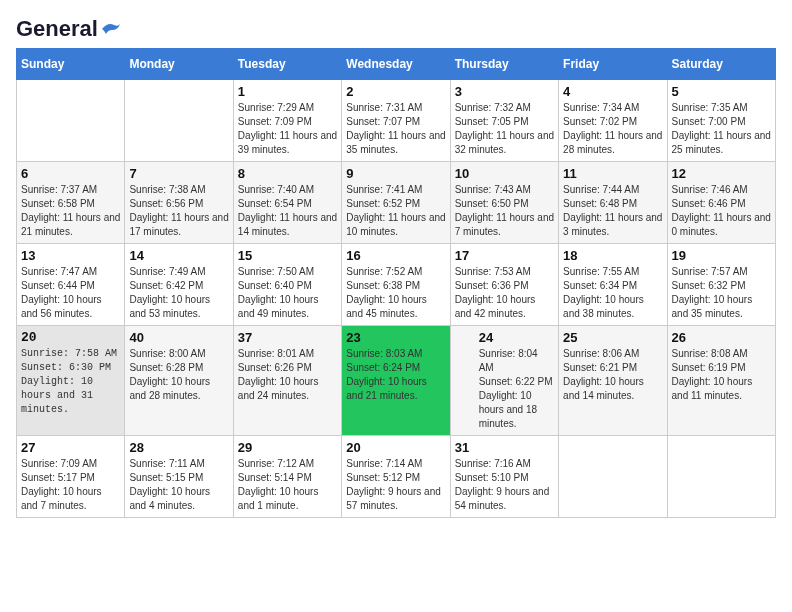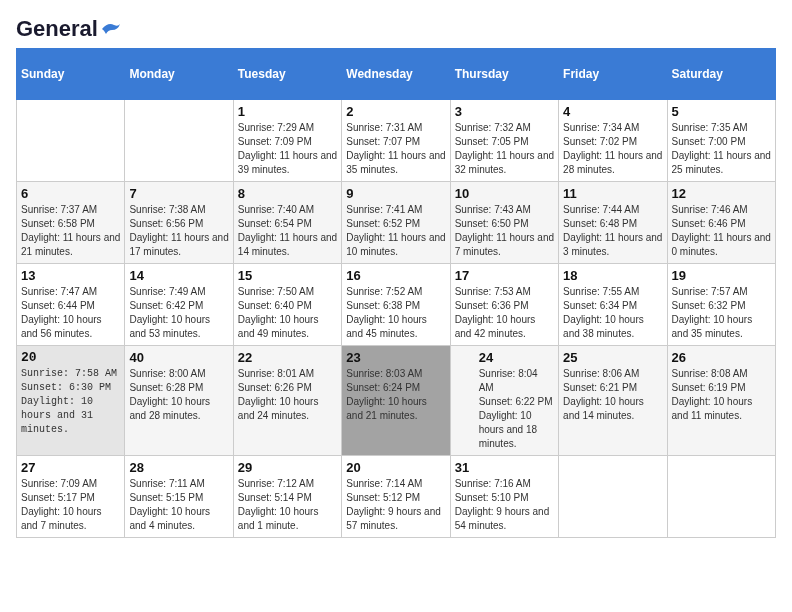--- a/index.html
+++ b/index.html
@@ -36,21 +36,21 @@
       color: #444;
     }
     .calendar {
       width: 100%;
       border-collapse: collapse;
       font-size: 11px;
     }
     .calendar thead th {
       background: #3a7bd5;
       color: #fff;
-      padding: 18px 4px;
+      padding: 8px 4px;
       text-align: left;
       font-size: 12px;
       font-weight: bold;
       border: 1px solid #3a7bd5;
     }
     .calendar tbody td {
       border: 1px solid #ccc;
       vertical-align: top;
       padding: 4px;
       width: calc(100% / 7);
@@ -236,26 +236,26 @@
 Sunset: 6:30 PM
 Daylight: 10 hours and 31 minutes.</div>
         </td>
         <td style="background: rgb(245, 245, 245);">
           <div class="day-number">40</div>
           <div class="day-detail" style="white-space: pre-line;">Sunrise: 8:00 AM
 Sunset: 6:28 PM
 Daylight: 10 hours and 28 minutes.</div>
         </td>
         <td style="background: rgb(245, 245, 245);">
-          <div class="day-number">22</div>
+          <div class="day-number">37</div>
           <div class="day-detail" style="white-space: pre-line;">Sunrise: 8:01 AM
 Sunset: 6:26 PM
 Daylight: 10 hours and 24 minutes.</div>
         </td>
-        <td style="background: #a3a3a3;">
+        <td style="background: #22c55e;">
           <div class="day-number">23</div>
           <div class="day-detail" style="white-space: pre-line;">Sunrise: 8:03 AM
 Sunset: 6:24 PM
 Daylight: 10 hours and 21 minutes.</div>
         </td>
         <td style="background: rgb(245, 245, 245); padding-left: 28px;">
           <div class="day-number">24</div>
           <div class="day-detail" style="white-space: pre-line;">Sunrise: 8:04 AM
 Sunset: 6:22 PM
 Daylight: 10 hours and 18 minutes.</div>

